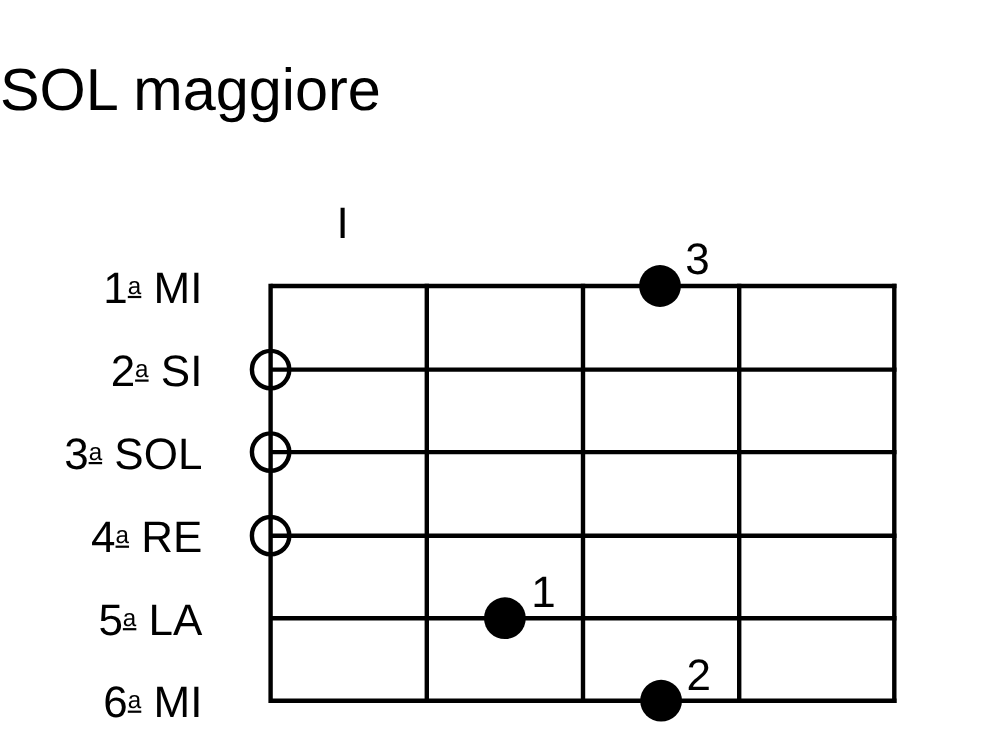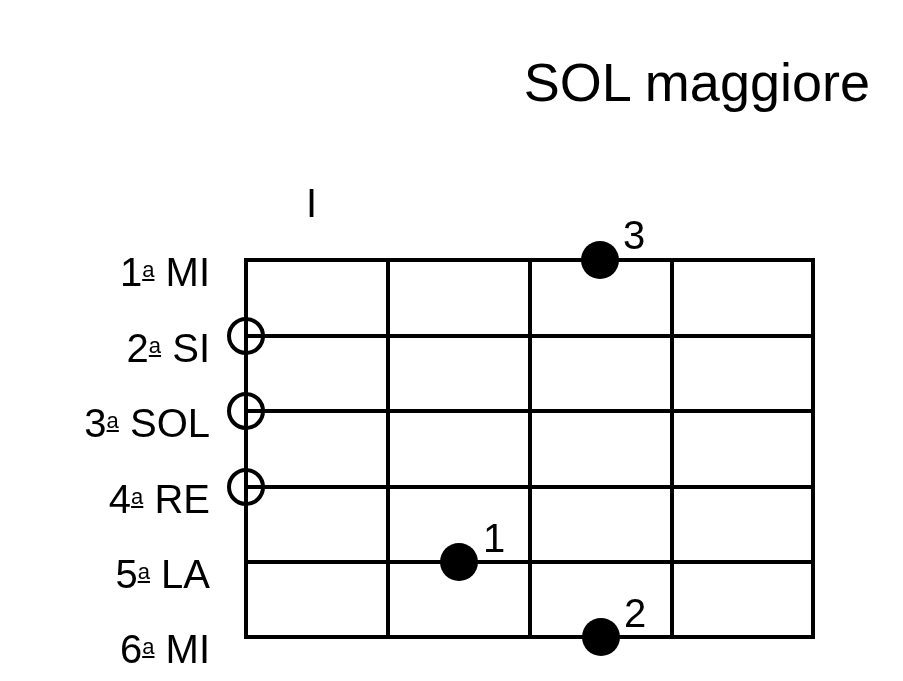--- a/index.html
+++ b/index.html
@@ -1,19 +1,19 @@
 <!DOCTYPE html>
 <html><head>
 <meta charset="utf-8">
 <style>
   html, body { margin:0; padding:0; background:#ffffff; }
   body { width:903px; height:681px; position:relative; overflow:hidden; font-family:"Liberation Sans", sans-serif; color:#000; }
-  .title { position:absolute; left:0; width:870px; top:52px; text-align:right; font-size:54px; line-height:60px; }
+  .title { position:absolute; left:0; width:870px; top:52px; text-align:left; font-size:54px; line-height:60px; }
   .fret-num { position:absolute; left:306px; top:180px; font-size:40px; line-height:46px; }
-  .label { position:absolute; right:693px; font-size:40px; line-height:66px; white-space:nowrap; text-align:left; }
+  .label { position:absolute; right:719px; font-size:40px; line-height:46px; white-space:nowrap; text-align:left; }
   .label sup { font-size:22px; vertical-align:top; position:relative; top:-2px; text-decoration:underline; }
   svg { position:absolute; left:0; top:0; }
   .fing { font-family:"Liberation Sans", sans-serif; font-size:40px; }
 </style>
 </head>
 <body>
 
 <div class="title">SOL maggiore</div>
 <div class="fret-num">I</div>
 

